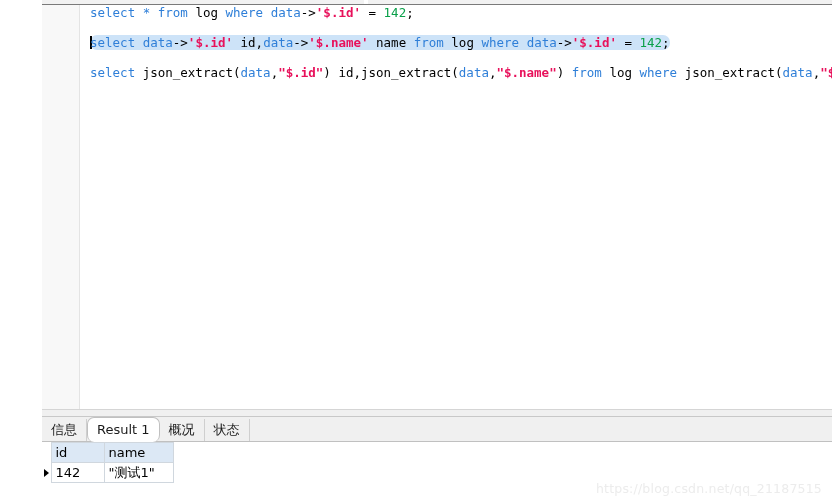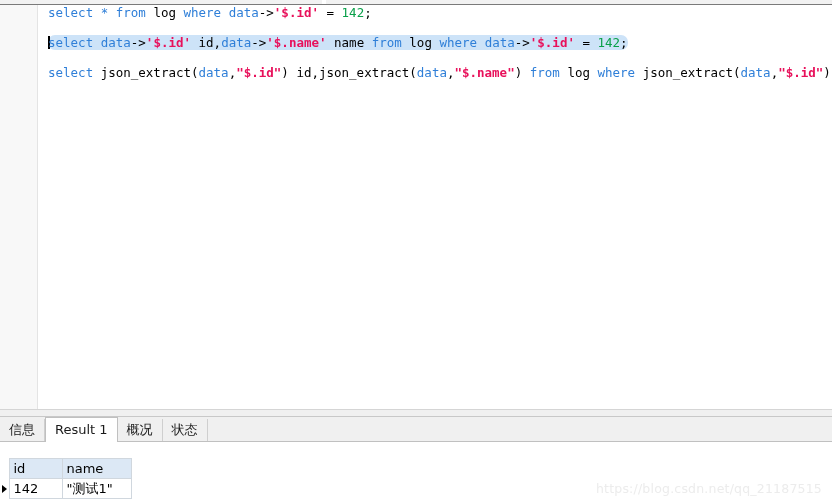--- a/index.html
+++ b/index.html
@@ -17,20 +17,21 @@
     position: relative;
   }
 
   
   #app {
     position: absolute;
     inset: 0;
     display: flex;
     flex-direction: column;
     background: #ffffff;
+    padding-left: 42px;
   }
 
   
   .toolbar-strip {
     height: 4px;
     flex: 0 0 4px;
     background: #f2f2f2;
     border-bottom: 1px solid #7a7a7a;
     position: relative;
   }
@@ -115,21 +116,20 @@
     border-bottom: 1px solid #c8c8c8;
   }
 
   
   .bottom {
     flex: 0 0 86px;
     height: 86px;
     background: #ffffff;
     display: flex;
     flex-direction: column;
-    gap: 16px;
   }
   .tabbar {
     flex: 0 0 24px;
     height: 24px;
     display: flex;
     align-items: flex-end;
     background: #f0f0f0;
     border-bottom: 1px solid #c0c0c0;
     padding-left: 0;
   }
@@ -147,20 +147,21 @@
   }
   .tab.active {
     background: #ffffff;
     height: 25px;
     line-height: 24px;
     margin-bottom: -1px;
     border-left: 1px solid #c0c0c0;
     border-right: 1px solid #c0c0c0;
     border-top: 1px solid #c0c0c0;
     font-weight: normal;
+    border-radius: 7px;
   }
   .tab-filler {
     flex: 1 1 auto;
     height: 22px;
     background: #f0f0f0;
   }
 
   
   .grid-wrap {
     flex: 1 1 auto;

